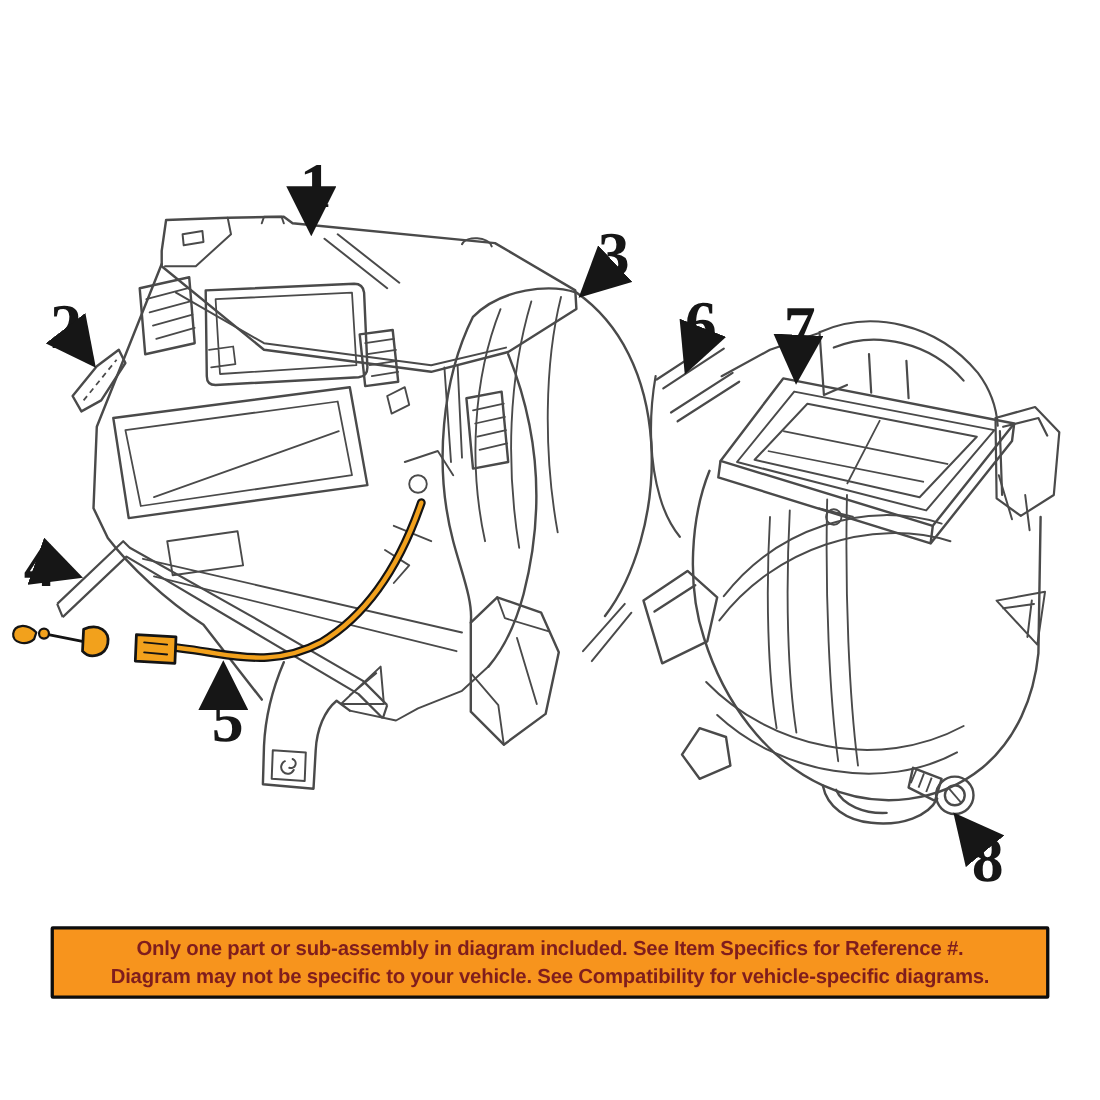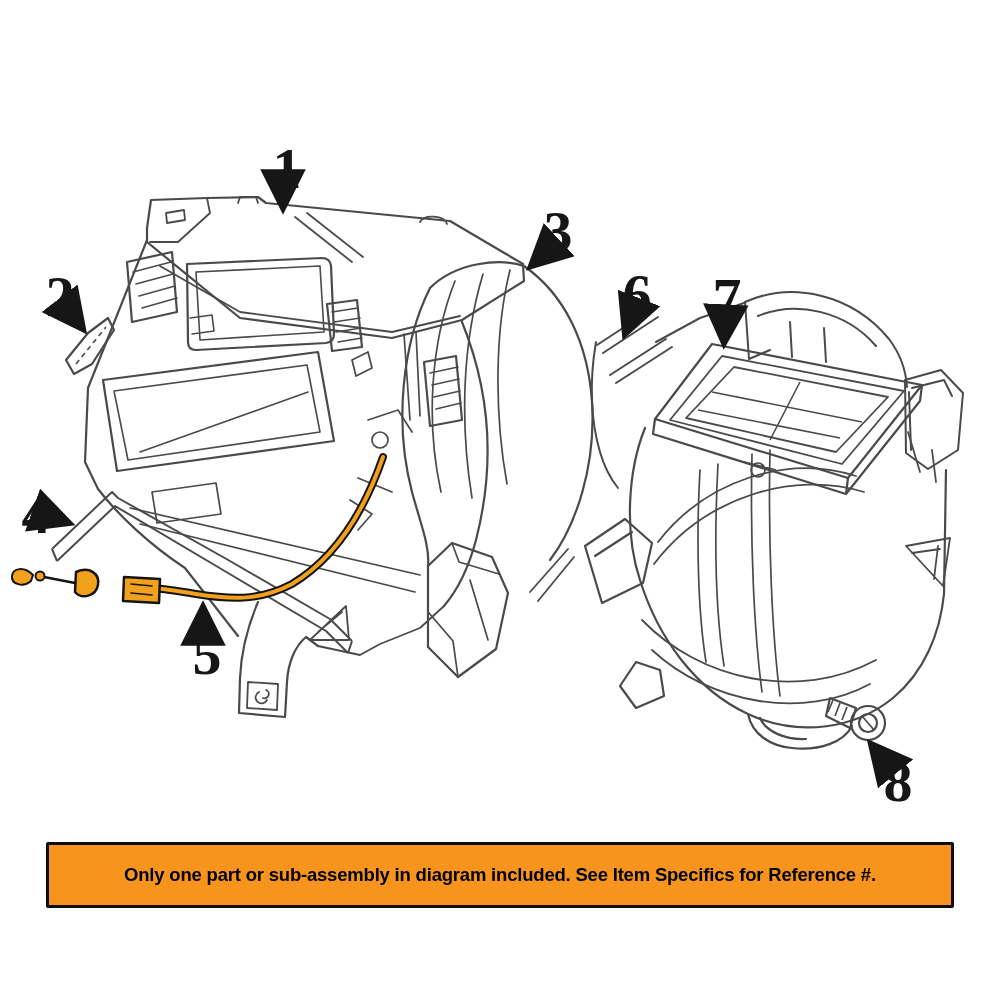--- a/index.html
+++ b/index.html
@@ -4,21 +4,21 @@
 <style>
   html,body{margin:0;padding:0;background:#ffffff;}
   body{width:1000px;height:1000px;position:relative;font-family:"Liberation Sans",sans-serif;overflow:hidden;}
   .stage{position:absolute;left:0;top:0;width:1000px;height:1000px;}
   svg{display:block;}
   .callout-num{font-family:"Liberation Serif","DejaVu Serif",serif;font-weight:700;font-size:58px;fill:#161616;}
   .banner{
     position:absolute;left:46px;top:842px;width:902px;height:60px;
     background:#F7941D;border:3px solid #0d0d0d;border-radius:2px;
     display:flex;flex-direction:column;justify-content:center;align-items:center;
-    text-align:center;color:#000000;font-weight:bold;font-size:18.5px;line-height:26px;
+    text-align:center;color:#7f1d1d;font-weight:bold;font-size:18.5px;line-height:26px;
     letter-spacing:-0.2px;
   }
 </style>
 </head>
 <body>
 
 <div class="stage">
 <svg width="1000" height="1000" viewBox="0 0 1000 1000">
   <defs>
     <marker id="ah" viewBox="0 0 10 10" refX="8.5" refY="5" markerWidth="13" markerHeight="13" orient="auto-start-reverse">
@@ -150,13 +150,14 @@
     <g>
       <text class="callout-num" x="898" y="801" text-anchor="middle">8</text>
       <path d="M885,761 L871,744" stroke="#161616" stroke-width="3.5" fill="none" marker-end="url(#ah)"></path>
     </g>
   </g>
 </svg>
 </div>
 
 <div class="banner">
   <div>Only one part or sub-assembly in diagram included. See Item Specifics for Reference #.</div>
+  <div>Diagram may not be specific to your vehicle. See Compatibility for vehicle-specific diagrams.</div>
 </div>
 
 </body></html>

